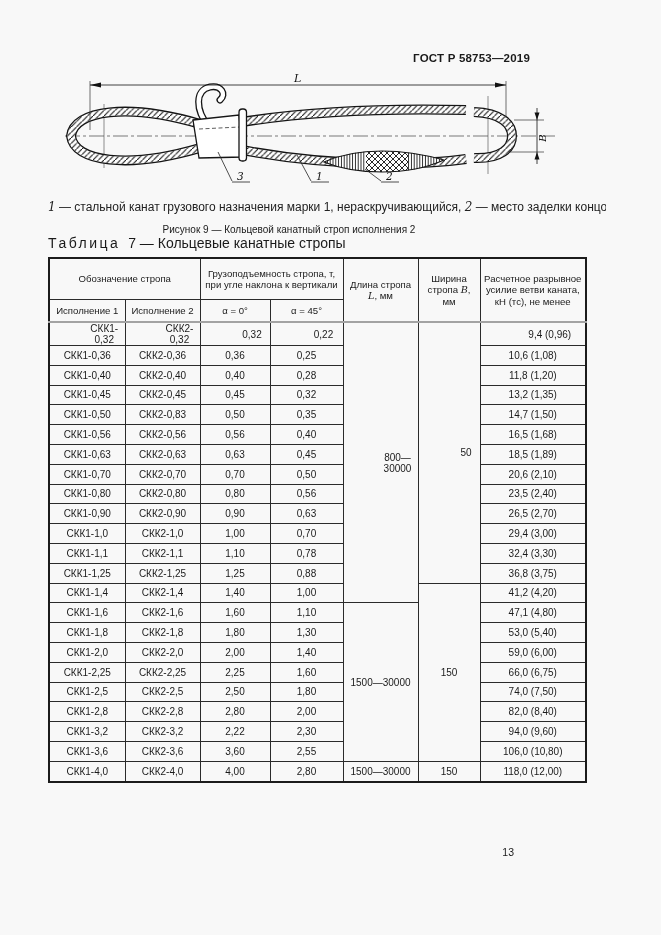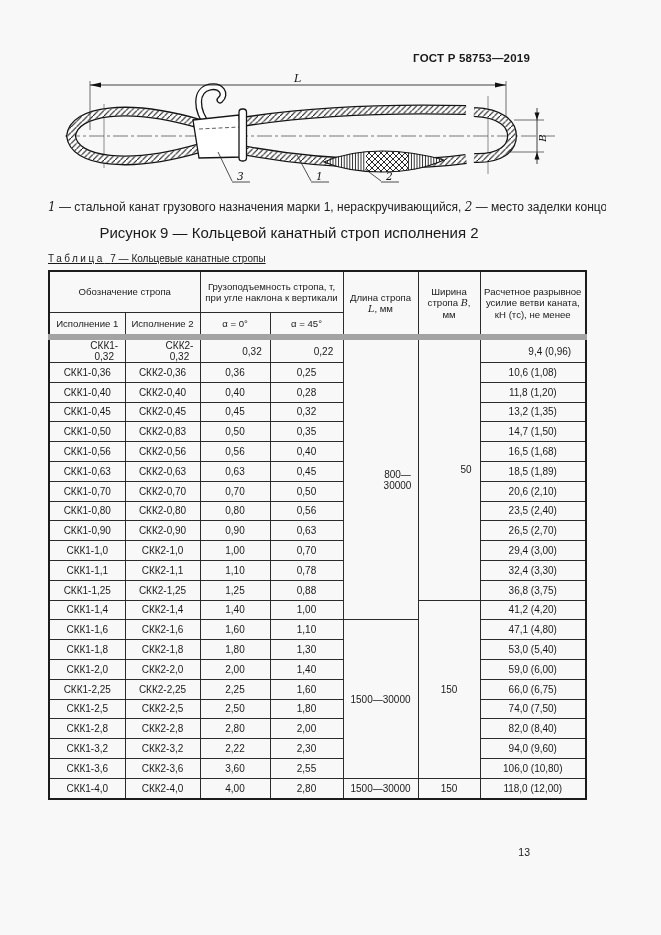--- a/index.html
+++ b/index.html
@@ -16,41 +16,41 @@
 
   .intro { margin-top:16px; font-size:11.4px; line-height:15px; }
   .intro .l1 { text-indent:29px; text-align:justify; text-align-last:justify; }
 
   .figure-wrap { margin-top:8px; margin-left:12px; }
   svg text { font-family:"DejaVu Serif", serif; font-style:italic; fill:#111; }
 
   .legend { margin-top:2px; font-size:12px; color:#222; text-align:center; white-space:nowrap; }
   .legend .num { font-style:italic; font-family:"DejaVu Serif", serif; }
 
-  .fig-caption { margin-top:10px; text-align:center; font-size:15px; }
-
-  .table-title { margin-top:12px; font-size:10px;text-decoration:underline; }
+  .fig-caption { margin-top:10px; text-align:center; font-size:10px; }
+
+  .table-title { font-size:14px; }
   .table-title .sp { letter-spacing:2.5px; }
 
   table.gtable {
     margin-top:6px; width:537px; table-layout:fixed;
     border-collapse:collapse; border:2px solid #1c1c1c;
   }
   .gtable th, .gtable td {
     border:1px solid #2b2b2b; text-align:center; vertical-align:middle;
     padding:0 2px; overflow:hidden;
   }
   .gtable thead th { font-weight:normal; font-size:9.6px; line-height:11.5px; }
   .gtable thead tr.h1 th { height:40px; }
   .gtable thead tr.h2 th { height:21px;text-align:center; }
   .gtable tbody td { height:18.8px; font-size:10px; line-height:11px; }
-  .gtable tbody tr:first-child td { border-top:6px solid #a3a3a3;padding-left:36px; }
+  .gtable tbody tr:first-child td { border-top:2px solid #a3a3a3;padding-left:36px; }
   .sym { font-style:italic; font-family:"DejaVu Serif", serif; }
 
-  .page-num { position:absolute; top:846px; right:76px; font-size:10.5px; }
+  .page-num { position:absolute; top:846px; right:92px; font-size:10.5px; }
 </style>
 </head>
 <body>
 
 <div class="page">
   <div class="content">
 
     <div class="gost-ref">ГОСТ Р 58753—2019</div>
 
 

